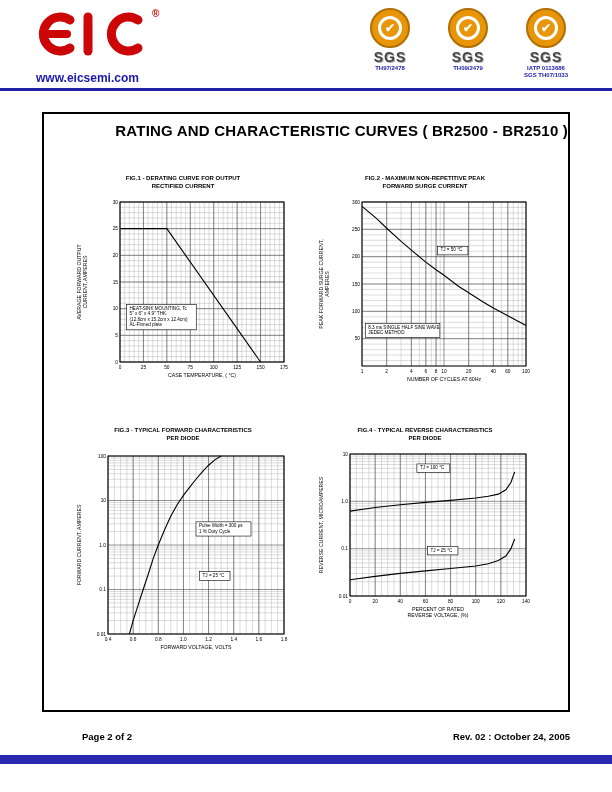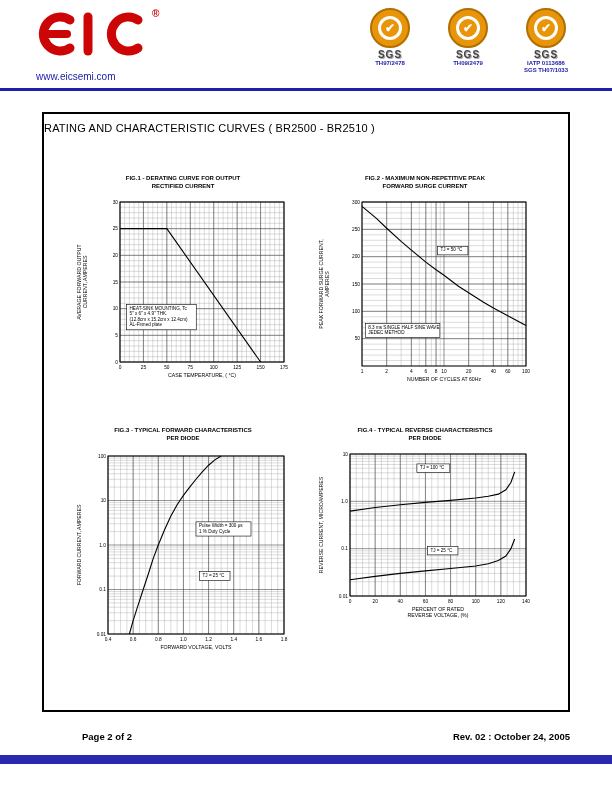--- a/index.html
+++ b/index.html
@@ -3,35 +3,35 @@
 <meta charset="utf-8">
 <style>
   * { margin:0; padding:0; box-sizing:border-box; }
   html,body { background:#fff; }
   .page { position:relative; width:612px; height:792px; background:#fff;
           font-family:"Liberation Sans", sans-serif; color:#000; overflow:hidden; }
 
   
   .logo-wrap { position:absolute; left:34px; top:8px; width:150px; height:58px; }
   .reg { position:absolute; left:118px; top:0px; color:#cc0606; font-size:10px; font-weight:bold; }
-  .website { position:absolute; left:36px; top:71px; color:#1a1aa8; font-weight:normal; font-size:10px; }
+  .website { position:absolute; left:36px; top:71px; color:#1a1aa8; font-weight:bold; font-size:12px; }
   .badges { position:absolute; top:8px; right:34px; display:flex; gap:14px; }
   .badge { width:64px; display:flex; flex-direction:column; align-items:center; }
   .medal { width:40px; height:40px; border-radius:50%; background:#e8950a; border:2px solid #b06f00;
            display:flex; align-items:center; justify-content:center; }
   .medal-core { width:24px; height:24px; border-radius:50%; background:#e8950a; border:3px solid #fff;
                 color:#fff; font-weight:bold; font-size:12px; display:flex; align-items:center; justify-content:center; }
-  .sgs-label { font-weight:bold; color:#444; font-size:10px; letter-spacing:1px; margin-top:1px; text-shadow:1px 1px 0 #aaa; }
+  .sgs-label { font-weight:bold; color:#444; font-size:14px; letter-spacing:1px; margin-top:1px; text-shadow:1px 1px 0 #aaa; }
   .badge-line { color:#1a1aa8; font-size:6px; font-weight:bold; text-align:center; line-height:7px; }
   .blue-rule { position:absolute; left:0; top:88px; width:612px; height:3px; background:#2121a8; }
 
   
   .doc-box { position:absolute; left:42px; top:112px; width:528px; height:600px; border:2px solid #000; }
-  .doc-title { position:absolute; top:8px; left:0; width:100%; text-align:left;
-               font-size:11px; font-weight:normal; letter-spacing:0.2px; }
+  .doc-title { position:absolute; top:8px; left:0; width:100%; text-align:right;
+               font-size:15px; font-weight:bold; letter-spacing:0.2px; }
   .fig-title { position:absolute; text-align:center; font-weight:bold; font-size:6px; line-height:8px; }
   .ft1 { left:30px;  top:60px;  width:218px; }
   .ft2 { left:272px; top:60px;  width:218px; }
   .ft3 { left:30px;  top:312px; width:218px; }
   .ft4 { left:272px; top:312px; width:218px; }
   .chart { position:absolute; }
   .c1 { left:30px;  top:80px;  width:218px; height:198px; }
   .c2 { left:272px; top:80px;  width:218px; height:202px; }
   .c3 { left:30px;  top:334px; width:218px; height:218px; }
   .c4 { left:272px; top:332px; width:218px; height:188px; }

